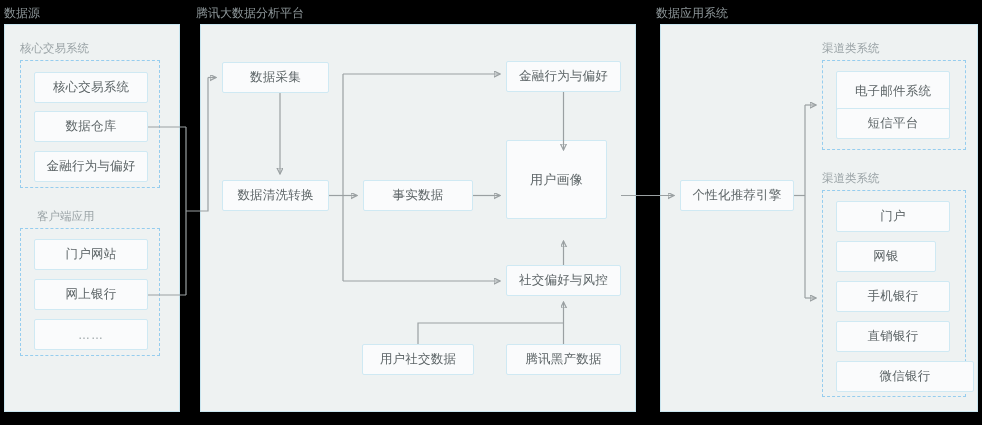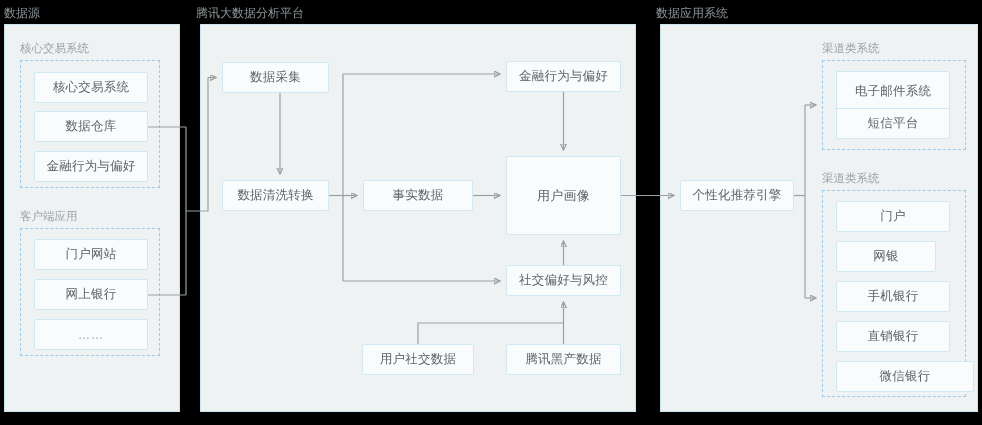--- a/index.html
+++ b/index.html
@@ -85,36 +85,36 @@
   <div class="panel-title" style="left:4px; top:6px;">数据源</div>
   <div class="panel" style="left:4px; top:24px; width:176px; height:388px;"></div>
 
   <div class="group-title" style="left:20px; top:42px;">核心交易系统</div>
   <div class="dashed-group" style="left:20px; top:60px; width:140px; height:128px;"></div>
 
   <div class="node" style="left:34px; top:72px; width:114px; height:31px;">核心交易系统</div>
   <div class="node" style="left:34px; top:111px; width:114px; height:31px;">数据仓库</div>
   <div class="node" style="left:34px; top:151px; width:114px; height:31px;">金融行为与偏好</div>
 
-  <div class="group-title" style="left:20px; top:210px;">客户端应用</div>
+  <div class="group-title" style="left:37px; top:210px;">客户端应用</div>
   <div class="dashed-group" style="left:20px; top:228px; width:140px; height:128px;"></div>
 
   <div class="node" style="left:34px; top:239px; width:114px; height:31px;">门户网站</div>
   <div class="node" style="left:34px; top:279px; width:114px; height:31px;">网上银行</div>
   <div class="node ellipsis" style="left:34px; top:319px; width:114px; height:31px;">……</div>
 
   <div class="panel-title" style="left:196px; top:6px;">腾讯大数据分析平台</div>
   <div class="panel" style="left:200px; top:24px; width:436px; height:388px;"></div>
 
   <div class="node" style="left:222px; top:62px; width:107px; height:31px;">数据采集</div>
   <div class="node" style="left:222px; top:180px; width:107px; height:31px;">数据清洗转换</div>
   <div class="node" style="left:363px; top:180px; width:110px; height:31px;">事实数据</div>
 
   <div class="node" style="left:506px; top:61px; width:115px; height:31px;">金融行为与偏好</div>
-  <div class="node big" style="left:506px; top:156px; width:115px; height:79px;">用户画像</div>
+  <div class="node big" style="left:506px; top:140px; width:101px; height:79px;">用户画像</div>
   <div class="node" style="left:506px; top:265px; width:115px; height:31px;">社交偏好与风控</div>
 
   <div class="node" style="left:362px; top:344px; width:112px; height:31px;">用户社交数据</div>
   <div class="node" style="left:506px; top:344px; width:115px; height:31px;">腾讯黑产数据</div>
 
   <div class="panel-title" style="left:656px; top:6px;">数据应用系统</div>
   <div class="panel" style="left:660px; top:24px; width:318px; height:388px;"></div>
 
   <div class="node" style="left:680px; top:180px; width:114px; height:31px;">个性化推荐引擎</div>
 

